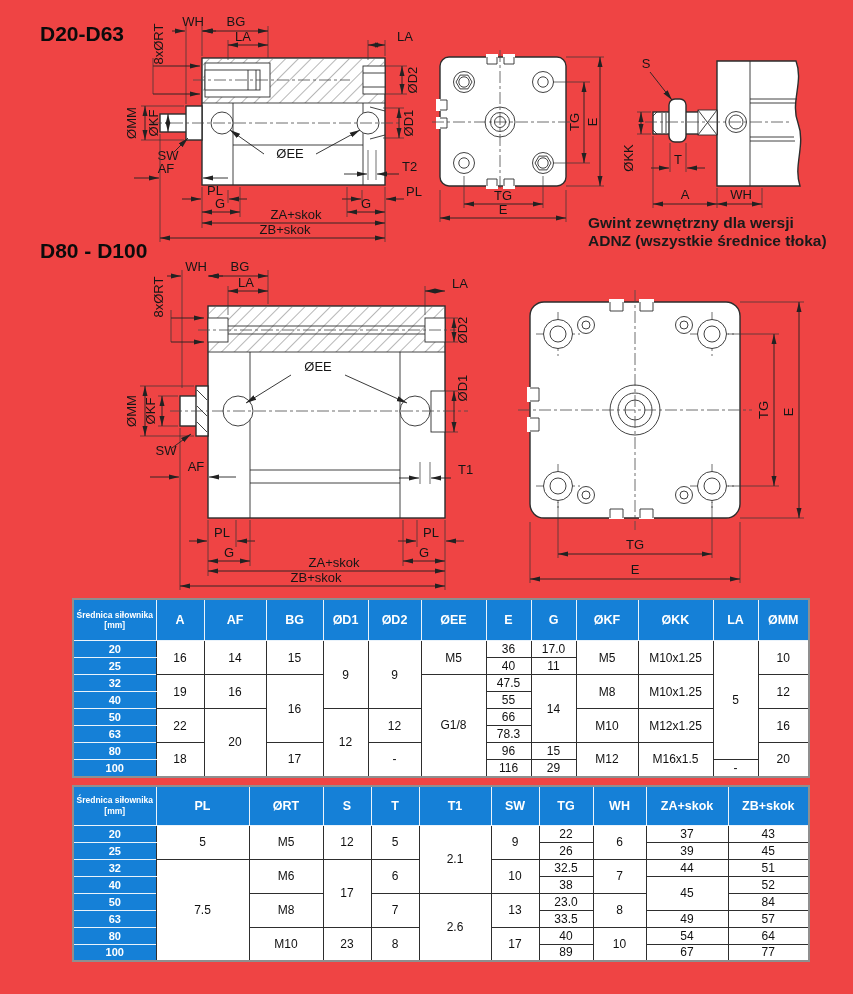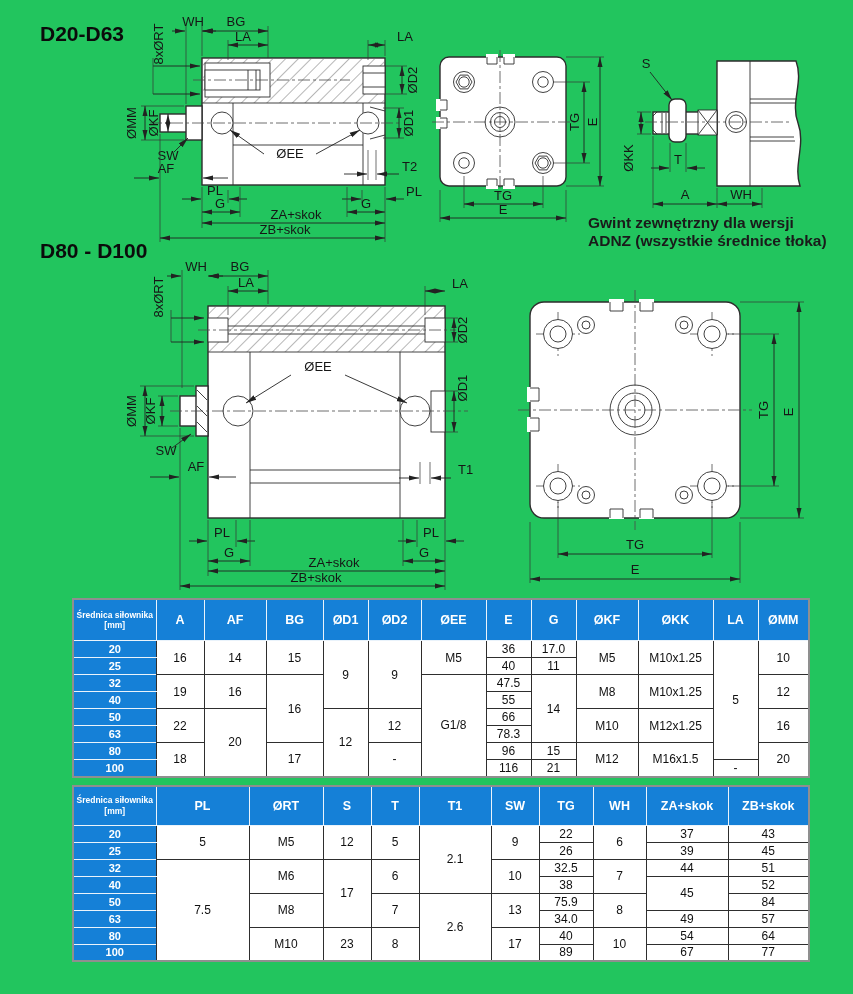--- a/index.html
+++ b/index.html
@@ -1,16 +1,16 @@
 <!DOCTYPE html>
 <html><head>
 <meta charset="utf-8">
 <style>
   html,body{margin:0;padding:0;background:#fff;}
-  .page{position:relative;width:853px;height:994px;background:#22c55e;overflow:hidden;
+  .page{position:relative;width:853px;height:994px;background:#ef4444;overflow:hidden;
         font-family:"Liberation Sans",sans-serif;}
   svg{display:block;}
   svg .ol {fill:#fff;stroke:#2d2d2d;stroke-width:1.4;}
   svg .il {fill:none;stroke:#2d2d2d;stroke-width:0.9;}
   svg .ilf{fill:#fff;stroke:#2d2d2d;stroke-width:0.9;}
   svg .cl {fill:none;stroke:#4a4a4a;stroke-width:0.8;stroke-dasharray:12 3 3 3;}
   svg .dl {fill:none;stroke:#222;stroke-width:0.9;}
   svg .xl {fill:none;stroke:#333;stroke-width:0.7;}
   svg text.dim {font:13px "Liberation Sans",sans-serif;fill:#161616;}
   svg text.ttl {font:700 21px "Liberation Sans",sans-serif;fill:#0b0b0b;}
@@ -475,21 +475,21 @@
             <td rowspan="2">-</td>
             <td>96</td>
             <td>15</td>
             <td rowspan="2">M12</td>
             <td rowspan="2">M16x1.5</td>
             <td rowspan="2">20</td>
           </tr>
           <tr>
             <th>100</th>
             <td>116</td>
-            <td>21</td>
+            <td>29</td>
             <td>-</td>
           </tr>
         </tbody>
       </table>
   <table id="table2" class="t2">
     <colgroup>
       <col style="width:83px">
           <col style="width:93px">
           <col style="width:74px">
           <col style="width:48px">
@@ -553,27 +553,27 @@
             <td>38</td>
             <td rowspan="2">45</td>
             <td>52</td>
           </tr>
           <tr>
             <th>50</th>
             <td rowspan="2">M8</td>
             <td rowspan="2">7</td>
             <td rowspan="4">2.6</td>
             <td rowspan="2">13</td>
-            <td>75.9</td>
+            <td>23.0</td>
             <td rowspan="2">8</td>
             <td>84</td>
           </tr>
           <tr>
             <th>63</th>
-            <td>34.0</td>
+            <td>33.5</td>
             <td>49</td>
             <td>57</td>
           </tr>
           <tr>
             <th>80</th>
             <td rowspan="2">M10</td>
             <td rowspan="2">23</td>
             <td rowspan="2">8</td>
             <td rowspan="2">17</td>
             <td>40</td>

